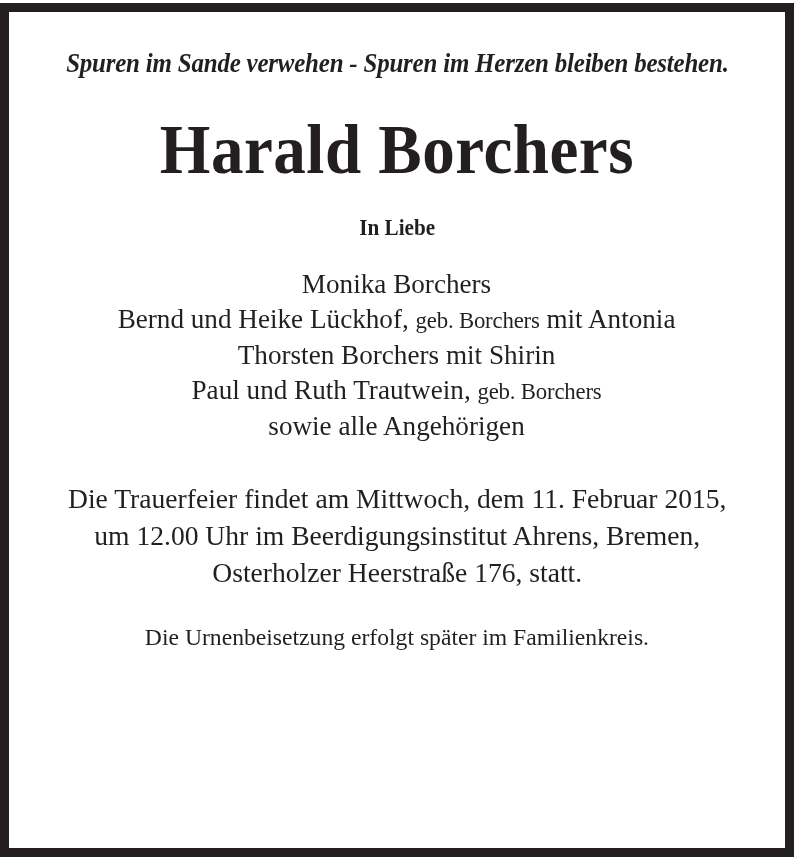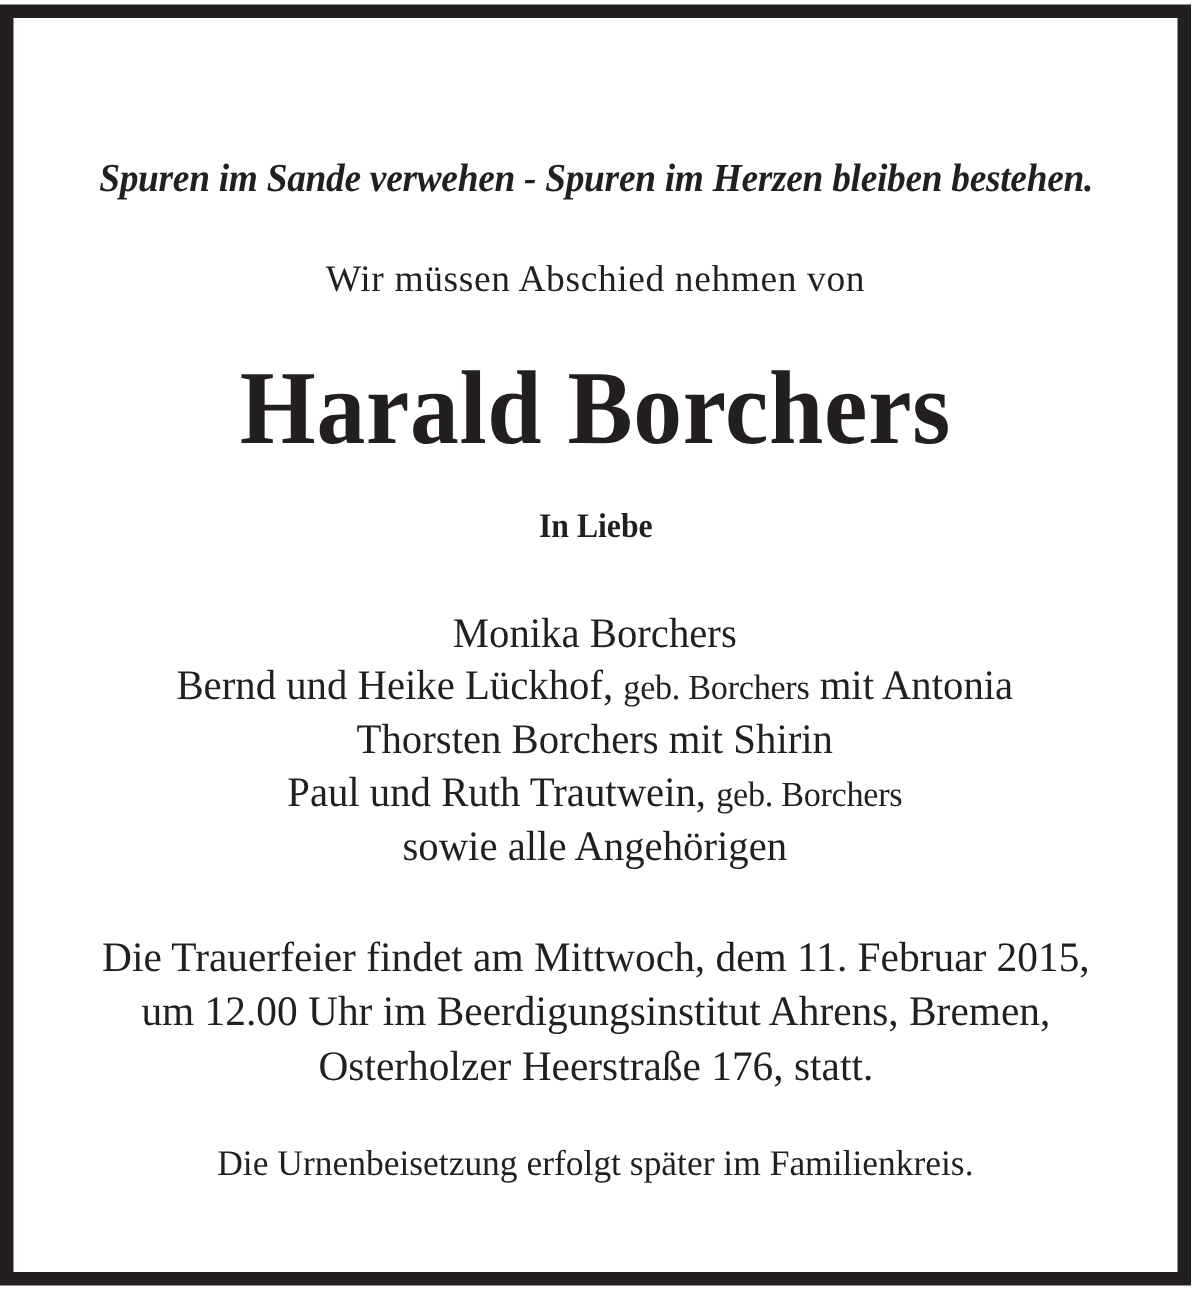--- a/index.html
+++ b/index.html
@@ -27,21 +27,20 @@
   .frame {
     box-sizing: border-box;
     width: 100%;
     height: 100%;
     border: 9px solid #231f20;
     background: #ffffff;
     display: flex;
     flex-direction: column;
     align-items: center;
     text-align: center;
-    justify-content: center;
   }
 
   
   .quote {
     margin-top: 37px;
     font-style: italic;
     font-weight: bold;
     font-size: 26.5px;
     letter-spacing: -0.2px;
     transform: scaleX(0.94);
@@ -84,21 +83,21 @@
   .in-liebe {
     margin-top: 30px;
     font-weight: bold;
     font-size: 23px;
     transform: scaleX(0.92);
     line-height: 1.15;
   }
 
   
   .family {
-    margin-top: 40px;
+    margin-top: 24px;
     line-height: 1.27;
   }
   .family .fam-line {
     font-size: 28px;
     white-space: nowrap;
     transform: scaleX(0.97);
   }
   .family .small {
     font-size: 23.5px;
     letter-spacing: -0.2px;
@@ -124,21 +123,20 @@
   }
 </style>
 </head>
 <body>
 
 <div class="notice">
   <div class="frame">
 
     <div class="quote">Spuren im Sande verwehen - Spuren im Herzen bleiben bestehen.</div>
 
-    <div class="intro">Wir müssen Abschied nehmen von</div>
 
     <div class="name">Harald Borchers</div>
 
 
     <div class="in-liebe">In Liebe</div>
 
     <div class="family">
       <div class="fam-line">
         <span>Monika Borchers</span>
       </div>

